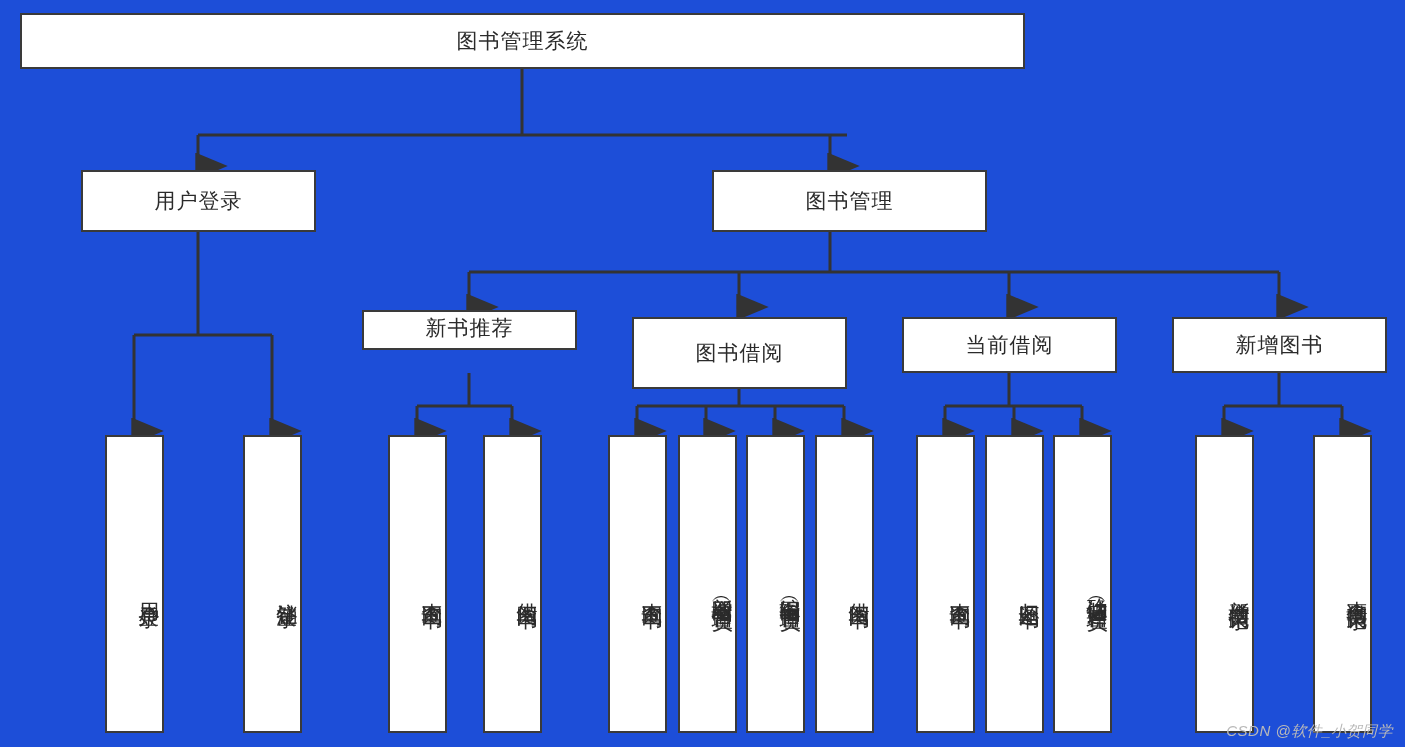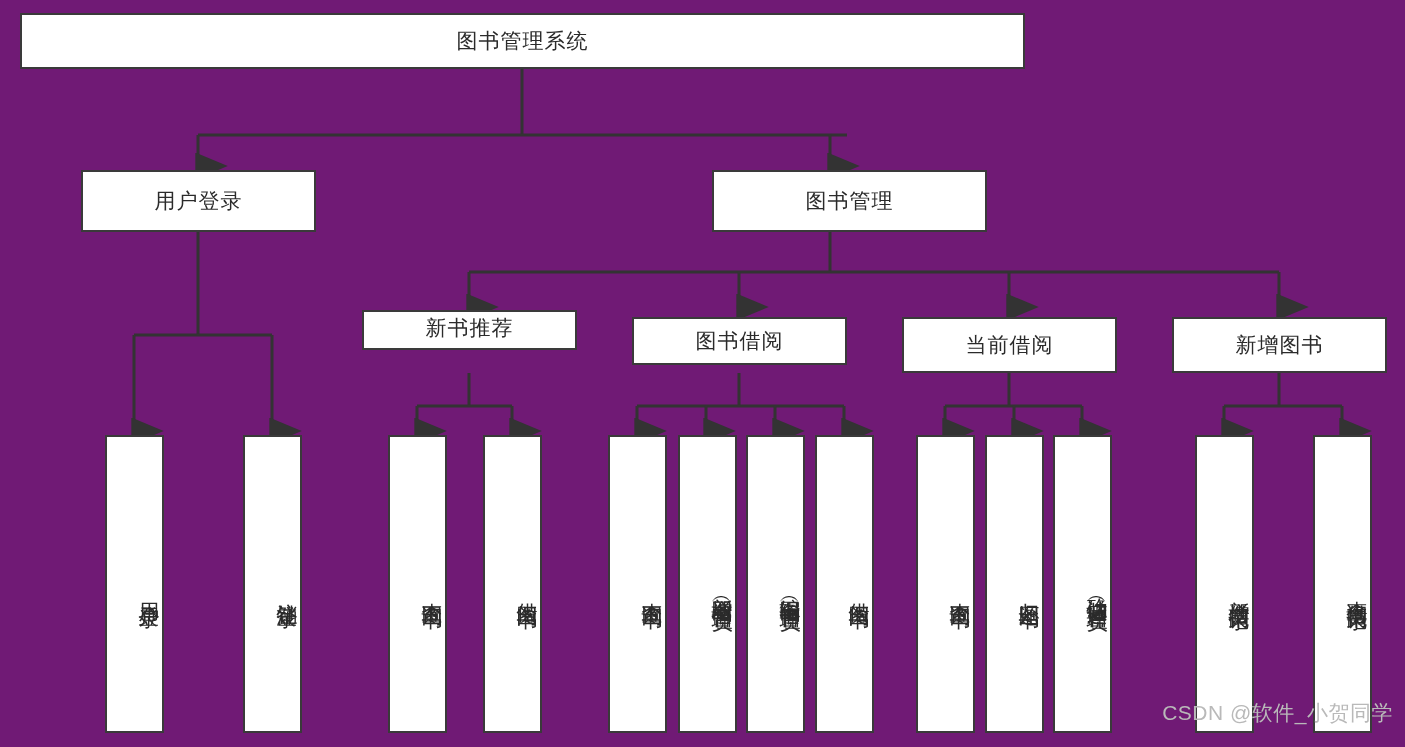--- a/index.html
+++ b/index.html
@@ -8,21 +8,21 @@
     padding: 0;
     background: #ffffff;
   }
   body {
     font-family: "Liberation Sans", "DejaVu Sans", sans-serif;
   }
   #canvas {
     position: relative;
     width: 1405px;
     height: 747px;
-    background: #701a75;
+    background: #1d4ed8;
     overflow: hidden;
   }
   #edges {
     position: absolute;
     left: 0;
     top: 0;
     width: 1405px;
     height: 747px;
     pointer-events: none;
   }
@@ -52,26 +52,27 @@
     align-items: flex-start;
     justify-content: center;
   }
   .node .label {
     display: block;
     white-space: pre-line;
   }
   #watermark {
     position: absolute;
     right: 12px;
-    bottom: 20px;
-    font-size: 21px;
+    bottom: 6px;
+    font-size: 15px;
     color: #b9b9b9;
     letter-spacing: 0.5px;
     z-index: 3;
     white-space: nowrap;
+    font-style: italic;
   }
 </style>
 </head>
 <body>
 
 <div id="canvas">
 
   <svg id="edges" viewBox="0 0 1405 747" width="1405" height="747" xmlns="http://www.w3.org/2000/svg">
     <defs>
       <marker id="arrow" viewBox="0 0 10 12" refX="5" refY="11" markerWidth="9" markerHeight="11" orient="auto-start-reverse">
@@ -129,21 +130,21 @@
   <div class="node horiz" style="left:81px; top:170px; width:235px; height:62px;">
     <span class="label">用户登录</span>
   </div>
   <div class="node horiz" style="left:712px; top:170px; width:275px; height:62px;">
     <span class="label">图书管理</span>
   </div>
 
   <div class="node horiz" style="left:362px; top:310px; width:215px; height:40px;font-family:Liberation Mono, monospace;">
     <span class="label">新书推荐</span>
   </div>
-  <div class="node horiz" style="left:632px; top:317px; width:215px; height:48px;align-items:center;">
+  <div class="node horiz" style="left:632px; top:317px; width:215px; height:72px;align-items:center;">
     <span class="label">图书借阅</span>
   </div>
   <div class="node horiz" style="left:902px; top:317px; width:215px; height:56px;">
     <span class="label">当前借阅</span>
   </div>
   <div class="node horiz" style="left:1172px; top:317px; width:215px; height:56px;">
     <span class="label">新增图书</span>
   </div>
 
   <div class="node vert" style="left:105px; top:435px; width:59px; height:298px;">

